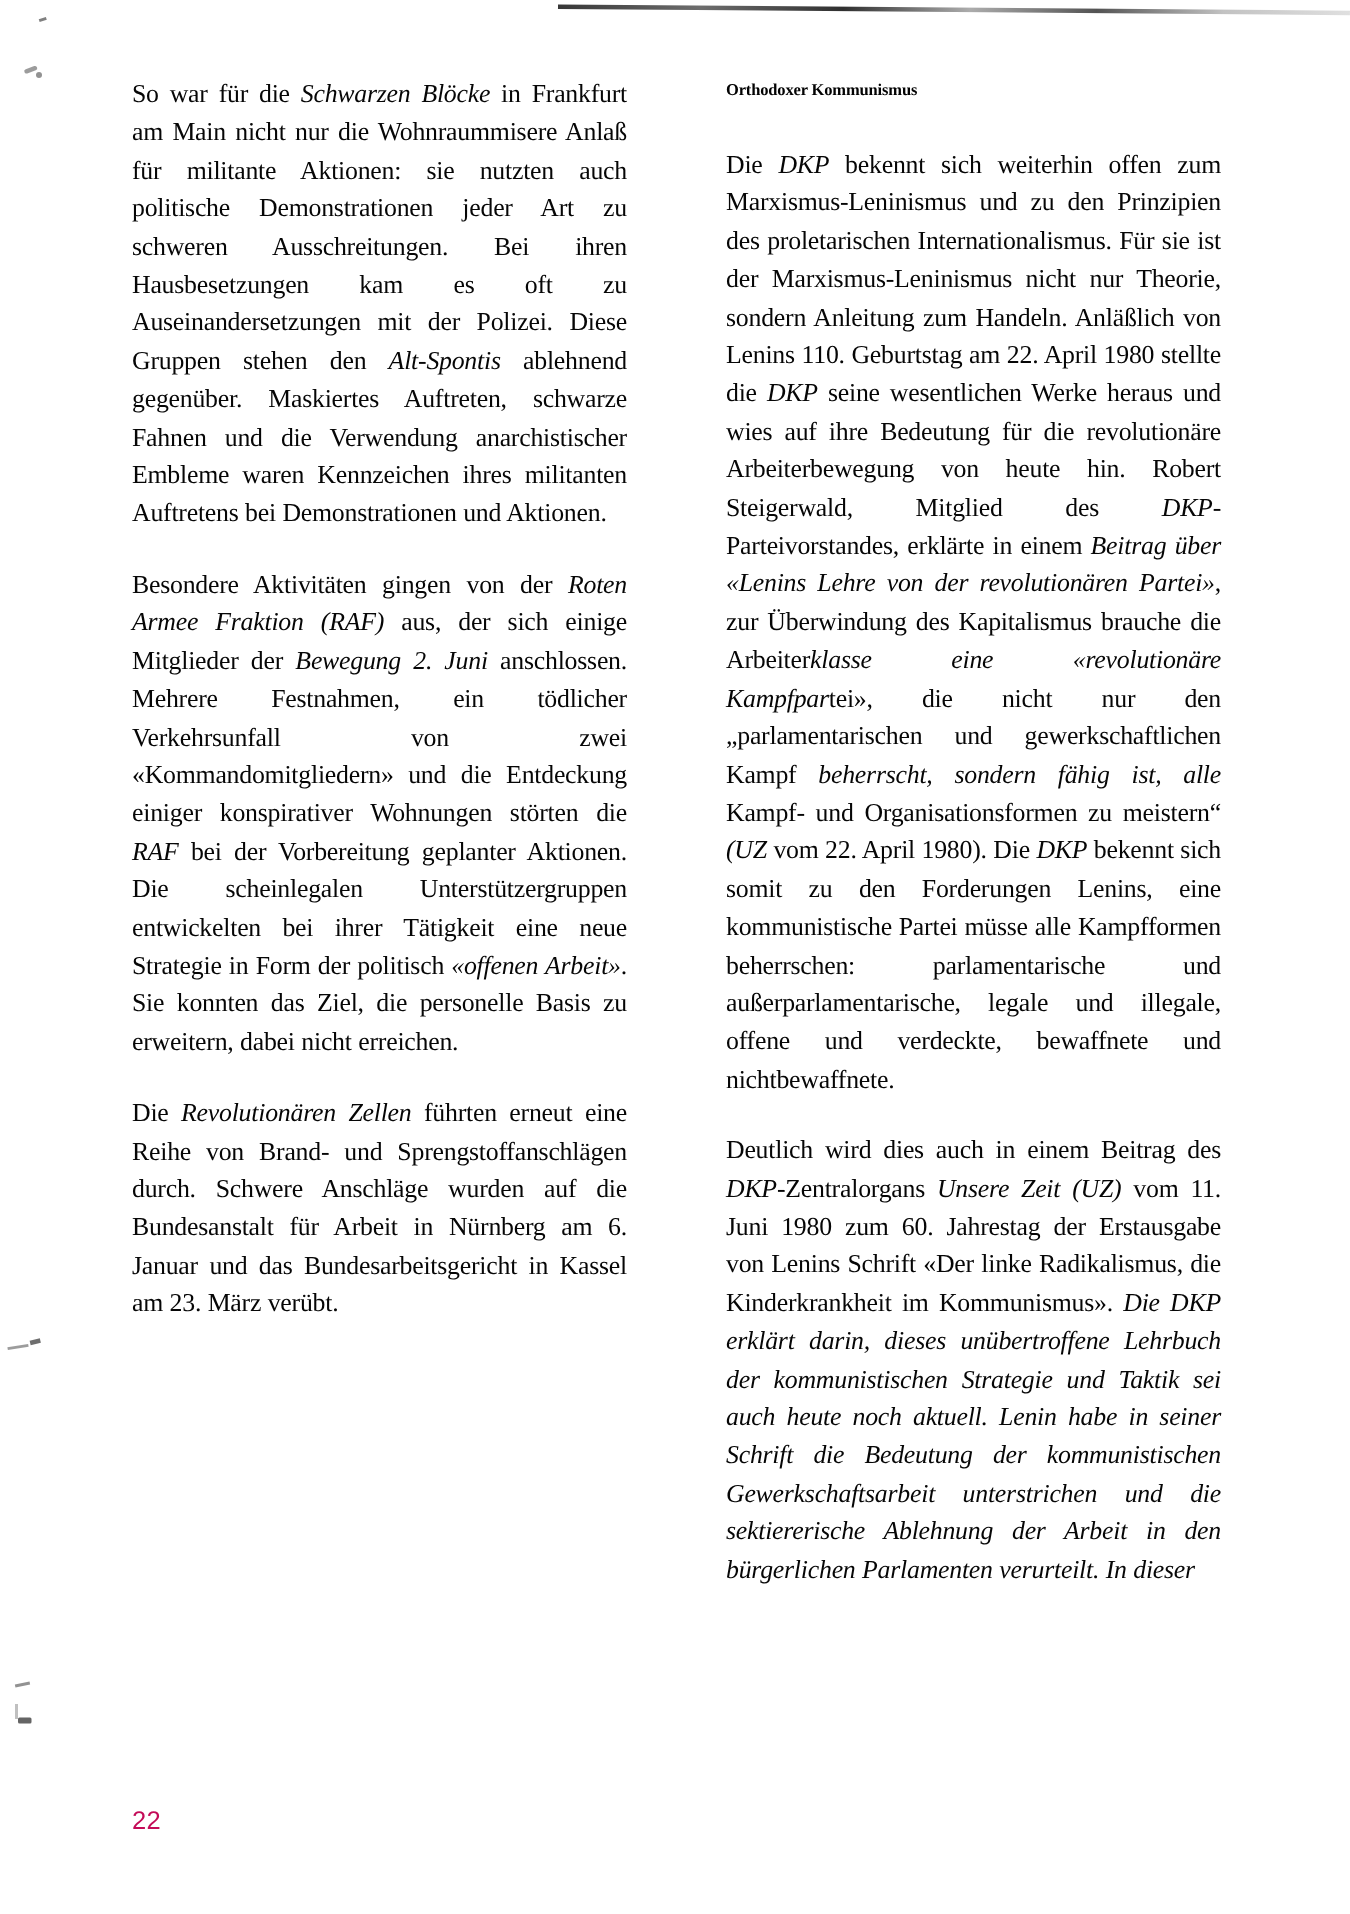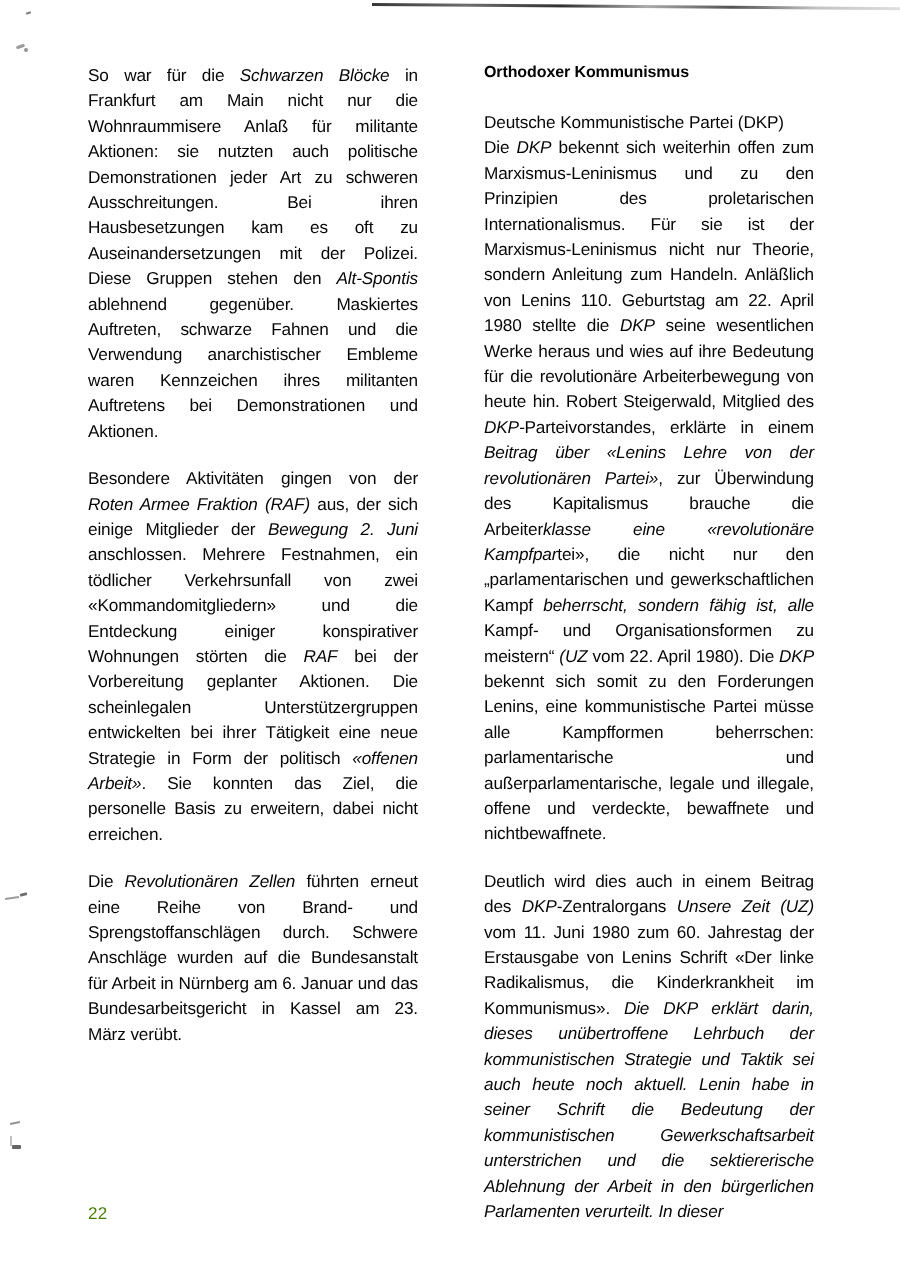--- a/index.html
+++ b/index.html
@@ -45,29 +45,30 @@
   .speck.s3 { left: 24px; top: 48px;  width: 4px;  height: 4px; opacity: .6; border-radius:50%;}
   .speck.s4 { left: 5px;  top: 897px; width: 14px; height: 2px; opacity: .55; transform: rotate(-9deg);}
   .speck.s5 { left: 20px; top: 893px; width: 7px;  height: 3px; opacity: .8; transform: rotate(-14deg);}
   .speck.s6 { left: 10px; top: 1122px;width: 10px; height: 2px; opacity: .6; transform: rotate(-12deg);}
   .speck.s7 { left: 12px; top: 1145px;width: 9px;  height: 4px; opacity: .85; border-radius:1px;}
   .speck.s8 { left: 10px; top: 1136px;width: 2px;  height: 10px;opacity: .35;}
 
   
   .col {
     position: absolute;
-    top: 63px;
+    top: 50px;
     width: 330px;
+    font-family: Liberation Serif, serif;
   }
   .col-left  { left: 88px; }
   .col-right { left: 484px; }
 
   .heading {
     font-weight: bold;
-    font-size: 16px;
+    font-size: 11px;
     letter-spacing: -0.1px;
     color: #101010;
     margin: 0 0 27px 0;
     line-height: 20px;
   }
 
   p.para {
     margin: 0 0 22px 0;
     font-size: 17.2px;
     line-height: 25.4px;
@@ -87,21 +88,21 @@
     filter: contrast(1.12) brightness(0.99);
   }
 
   em { font-style: italic; }
 
   .page-number {
     position: absolute;
     left: 88px;
     top: 1204px;
     font-size: 17px;
-    color: #4d7c0f;
+    color: #be185d;
     letter-spacing: 0.2px;
   }
 </style>
 </head>
 <body>
 
 <div id="page">
 
   <div class="scan-edge-line"></div>
   <div class="speck s1"></div>
@@ -115,21 +116,20 @@
 
   <div class="col col-left">
       <p class="para"><span>So war für die </span><em>Schwarzen Blöcke</em><span> in Frankfurt am Main nicht nur die Wohnraummisere Anlaß für militante Aktionen: sie nutzten auch politische Demonstrationen jeder Art zu schweren Ausschreitungen. Bei ihren Hausbesetzungen kam es oft zu Auseinandersetzungen mit der Polizei. Diese Gruppen stehen den </span><em>Alt-Spontis</em><span> ablehnend gegenüber. Maskiertes Auftreten, schwarze Fahnen und die Verwendung anarchistischer Embleme waren Kennzeichen ihres militanten Auftretens bei Demonstrationen und Aktionen.</span></p>
       <p class="para"><span>Besondere Aktivitäten gingen von der </span><em>Roten Armee Fraktion (RAF)</em><span> aus, der sich einige Mitglieder der </span><em>Bewegung 2. Juni</em><span> anschlossen. Mehrere Festnahmen, ein tödlicher Verkehrsunfall von zwei «Kommandomitgliedern» und die Entdeckung einiger konspirativer Wohnungen störten die </span><em>RAF</em><span> bei der Vorbereitung geplanter Aktionen. Die scheinlegalen Unterstützergruppen entwickelten bei ihrer Tätigkeit eine neue Strategie in Form der politisch </span><em>«offenen Arbeit»</em><span>. Sie konnten das Ziel, die personelle Basis zu erweitern, dabei nicht erreichen.</span></p>
       <p class="para"><span>Die </span><em>Revolutionären Zellen</em><span> führten erneut eine Reihe von Brand- und Sprengstoffanschlägen durch. Schwere Anschläge wurden auf die Bundesanstalt für Arbeit in Nürnberg am 6. Januar und das Bundesarbeitsgericht in Kassel am 23. März verübt.</span></p>
     </div>
 
   <div class="col col-right">
     <h2 class="heading">Orthodoxer Kommunismus</h2>
     <div>
-        <p class="para tight" style="text-align: left;"><span>Deutsche Kommunistische Partei (DKP)</span></p>
         <p class="para"><span>Die </span><em>DKP</em><span> bekennt sich weiterhin offen zum Marxismus-Leninismus und zu den Prinzipien des proletarischen Internationalismus. Für sie ist der Marxismus-Leninismus nicht nur Theorie, sondern Anleitung zum Handeln. Anläßlich von Lenins 110. Geburtstag am 22. April 1980 stellte die </span><em>DKP</em><span> seine wesentlichen Werke heraus und wies auf ihre Bedeutung für die revolutionäre Arbeiterbewegung von heute hin. Robert Steigerwald, Mitglied des </span><em>DKP-</em><span>Parteivorstandes, erklärte in einem </span><em>Beitrag über «Lenins Lehre von der revolutionären Partei»</em><span>, zur Überwindung des Kapitalismus brauche die Arbeiter</span><em>klasse eine «revolutionäre Kampfpar</em><span>tei», die nicht nur den „parlamentarischen und gewerkschaftlichen Kampf </span><em>beherrscht, sondern fähig ist, alle</em><span> Kampf- und Organisationsformen zu meistern“ </span><em>(UZ</em><span> vom 22. April 1980). Die </span><em>DKP</em><span> bekennt sich somit zu den Forderungen Lenins, eine kommunistische Partei müsse alle Kampfformen beherrschen: parlamentarische und außerparlamentarische, legale und illegale, offene und verdeckte, bewaffnete und nichtbewaffnete.</span></p>
         <p class="para"><span>Deutlich wird dies auch in einem Beitrag des </span><em>DKP</em><span>-Zentralorgans </span><em>Unsere Zeit (UZ)</em><span> vom 11. Juni 1980 zum 60. Jahrestag der Erstausgabe von Lenins Schrift «Der linke Radikalismus, die Kinderkrankheit im Kommunismus». </span><em>Die DKP erklärt darin, dieses unübertroffene Lehrbuch der kommunistischen Strategie und Taktik sei auch heute noch aktuell. Lenin habe in seiner Schrift die Bedeutung der kommunistischen Gewerkschaftsarbeit unterstrichen und die sektiererische Ablehnung der Arbeit in den bürgerlichen Parlamenten verurteilt. In dieser</em></p>
       </div>
   </div>
 
   <div class="page-number">22</div>
 
 </div>
 
 </body></html>

